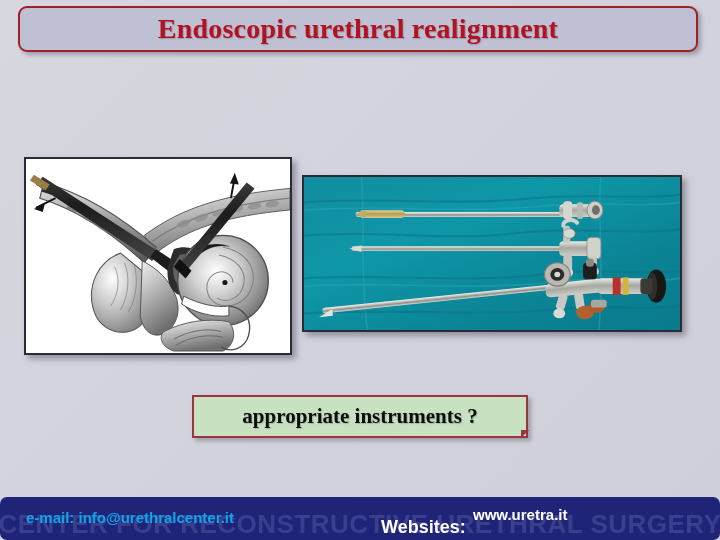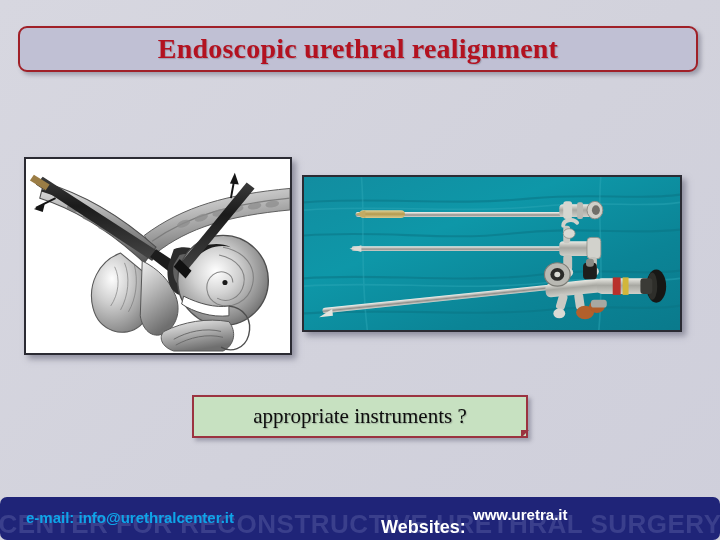--- a/index.html
+++ b/index.html
@@ -20,21 +20,21 @@
     width: 720px;
     height: 540px;
     background: linear-gradient(135deg, #d7d7e0 0%, #d2d2dc 55%, #cfcfdb 100%);
     overflow: hidden;
   }
 
   
   .title-box {
     position: absolute;
     left: 18px;
-    top: 26px;
+    top: 6px;
     width: 680px;
     height: 46px;
     box-sizing: border-box;
     background: #c0c0d4;
     border: 2px solid #a02028;
     border-radius: 9px;
     box-shadow: 3px 3px 4px rgba(90,90,110,0.45);
     display: flex;
     align-items: center;
     justify-content: center;
@@ -88,21 +88,21 @@
     box-sizing: border-box;
     background: #c7e1c1;
     border: 2px solid #9b3340;
     box-shadow: 3px 3px 4px rgba(95,95,115,0.45);
     display: flex;
     align-items: center;
     justify-content: center;
   }
   .caption-text {
     font-family: "Liberation Serif", "DejaVu Serif", serif;
-    font-weight: normal;
+    font-weight: bold;
     font-size: 21px;
     color: #0d0d0d;
     white-space: nowrap;
     text-shadow: 1px 1px 1px rgba(120,130,120,0.45);
   }
   .caption-tail {
     position: absolute;
     left: 521px;
     top: 430px;
     width: 0; height: 0;

